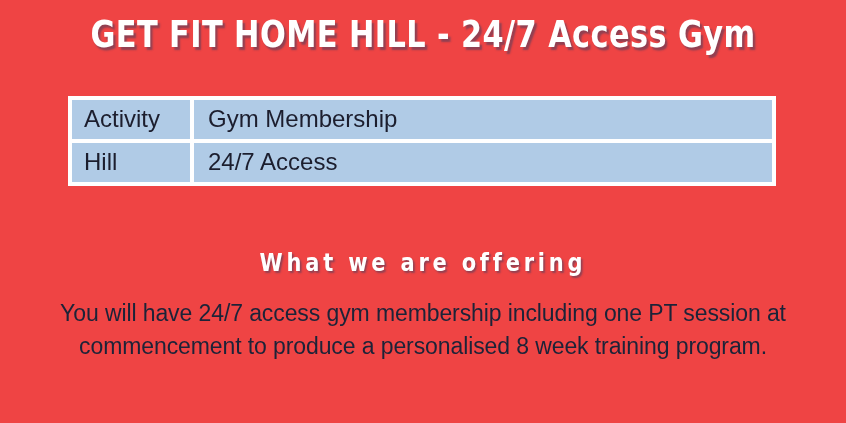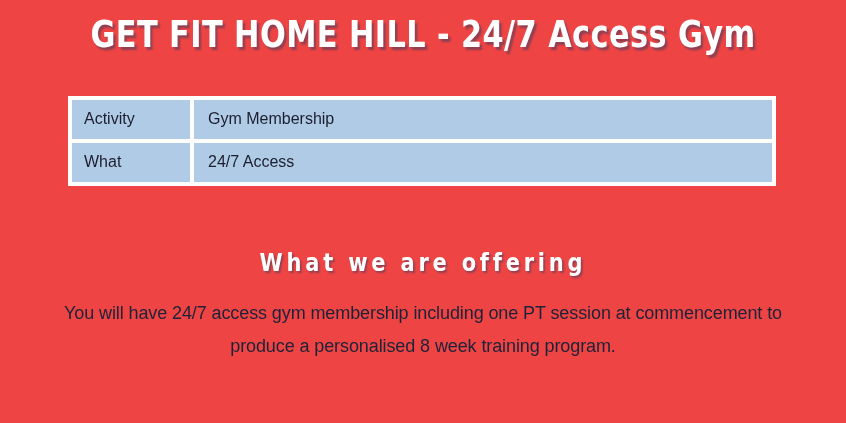--- a/index.html
+++ b/index.html
@@ -51,21 +51,21 @@
     border-collapse: separate;
     border-spacing: 0;
     background: #ffffff;
     border: 2px solid #ffffff;
     box-sizing: border-box;
   }
   .info-table td {
     background: #b0cbe6;
     color: #1c1e2e;
     font-family: "Liberation Sans", sans-serif;
-    font-size: 16px;
+    font-size: 24px;
     line-height: 24px;
     padding: 7px 10px 8px 12px;
     border: 2px solid #ffffff;
     vertical-align: middle;
     height: 24px;
     box-sizing: border-box;
   }
   .info-table td.label-cell {
     width: 122px;
     white-space: nowrap;
@@ -95,40 +95,40 @@
 
   
   .body-copy {
     position: absolute;
     left: 60px;
     top: 297px;
     width: 726px;
     text-align: center;
     color: #1c2338;
     font-family: "Liberation Sans", sans-serif;
-    font-size: 18px;
+    font-size: 23px;
     line-height: 33px;
     letter-spacing: -0.1px;
   }
 </style>
 </head>
 <body>
 
 <div class="poster">
 
   <div class="title">GET FIT HOME HILL - 24/7 Access Gym</div>
 
   <table class="info-table">
     <tbody>
       <tr>
         <td class="label-cell">Activity</td>
         <td class="value-cell">Gym Membership</td>
       </tr>
       <tr>
-        <td class="label-cell">What</td>
+        <td class="label-cell">Hill</td>
         <td class="value-cell">24/7 Access</td>
       </tr>
     </tbody>
   </table>
 
   <div class="section-heading">What we are offering</div>
 
   <div class="body-copy">You will have 24/7 access gym membership including one PT session at commencement to produce a personalised 8 week training program.</div>
 
 </div>

